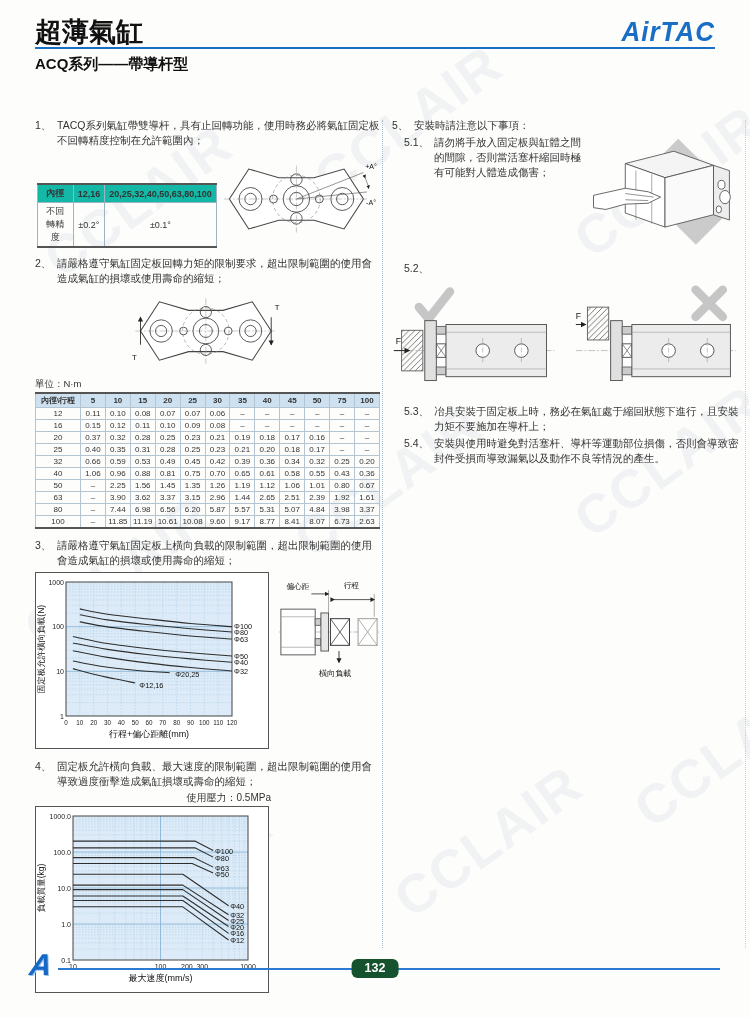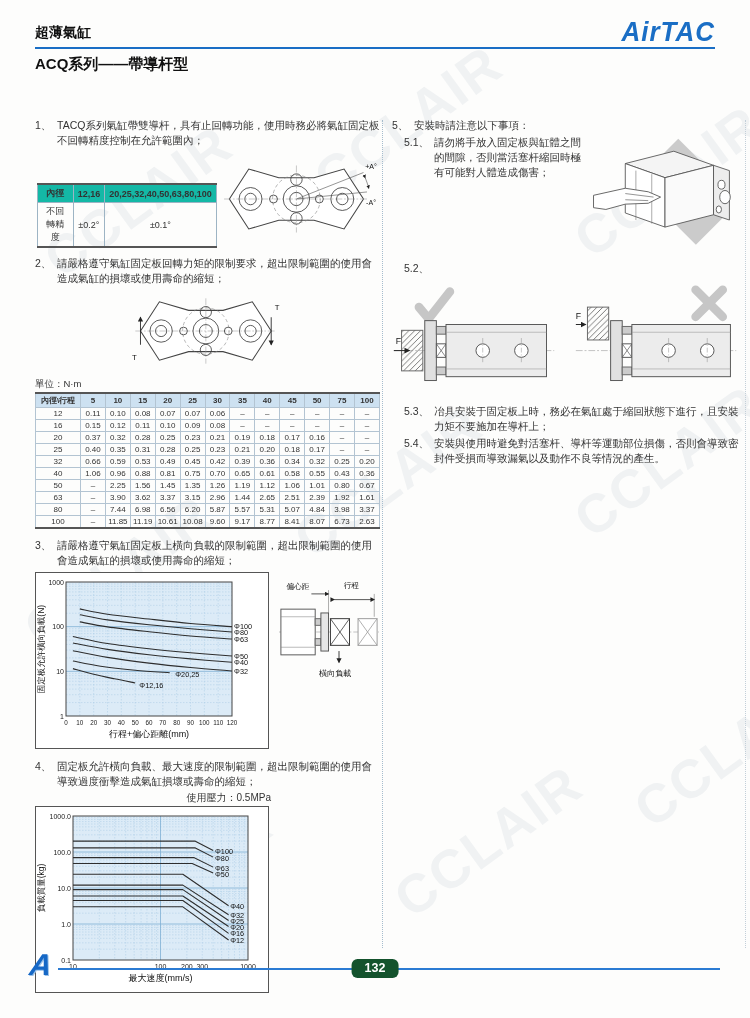--- a/index.html
+++ b/index.html
@@ -4,21 +4,21 @@
 <style>
   html,body{margin:0;padding:0;}
   body{width:750px;height:1018px;background:#fdfdfc;font-family:"Liberation Sans","DejaVu Sans",sans-serif;color:#333;position:relative;overflow:hidden;}
   .page{position:absolute;inset:0;}
   
   .wm{position:absolute;font-size:54px;font-weight:bold;color:rgba(198,204,214,0.22);transform:rotate(-36deg);z-index:0;letter-spacing:2px;pointer-events:none;}
   .content{position:relative;z-index:1;}
   
   .hdr{position:absolute;left:35px;right:35px;top:20px;}
   .title-row{display:flex;justify-content:space-between;align-items:flex-end;}
-  .doc-title{font-size:14px;font-weight:bold;color:#111;margin:0;line-height:24px;}
+  .doc-title{font-size:27px;font-weight:bold;color:#111;margin:0;line-height:24px;}
   .brand{font-size:26px;font-weight:bold;font-style:italic;color:#1a6ec5;letter-spacing:1px;line-height:24px;transform:scaleY(1.05);}
   .title-rule{height:2px;background:#1a6ec5;margin-top:3px;}
   .subtitle{font-size:15px;font-weight:bold;color:#111;margin-top:6px;}
   .section-bar{position:relative;margin-top:16px;border-bottom:3px solid #d7e9f7;padding-bottom:3px;width:100%;}
   .section-title{font-size:13px;font-weight:bold;color:#111;}
   .section-bar::after{content:"";position:absolute;left:0;bottom:-3px;width:80px;height:3px;background:#1065bf;}
   
   .col-left{position:absolute;left:35px;top:118px;width:345px;}
   .col-divider{position:absolute;left:382px;top:120px;height:828px;border-left:1px dotted #a5bccd;}
   .edge-dotted{position:absolute;left:745px;top:120px;height:828px;border-left:1px dotted #c3cfd9;}

